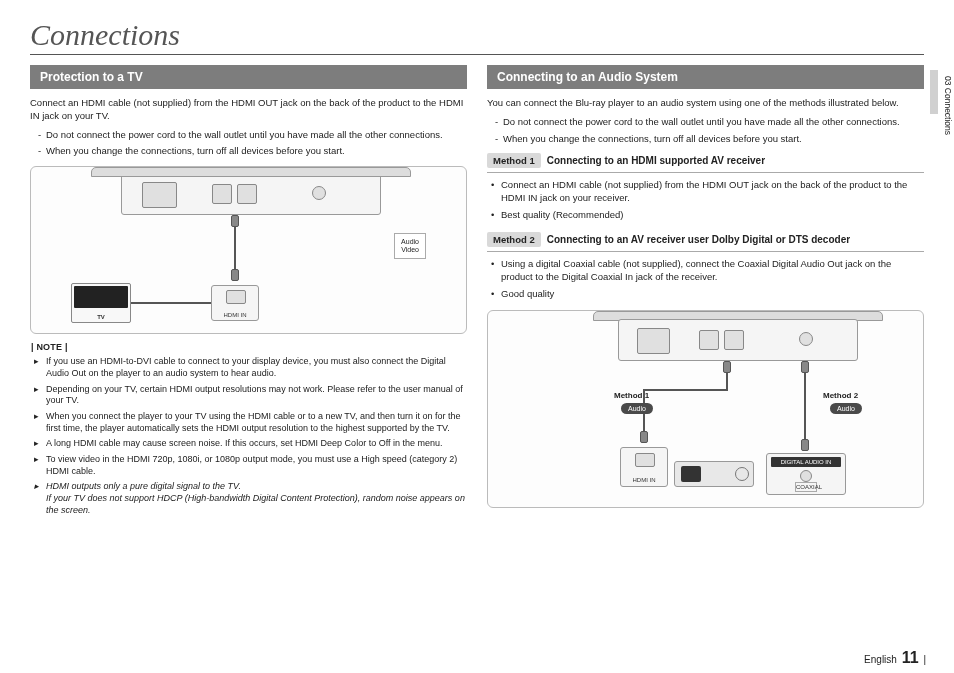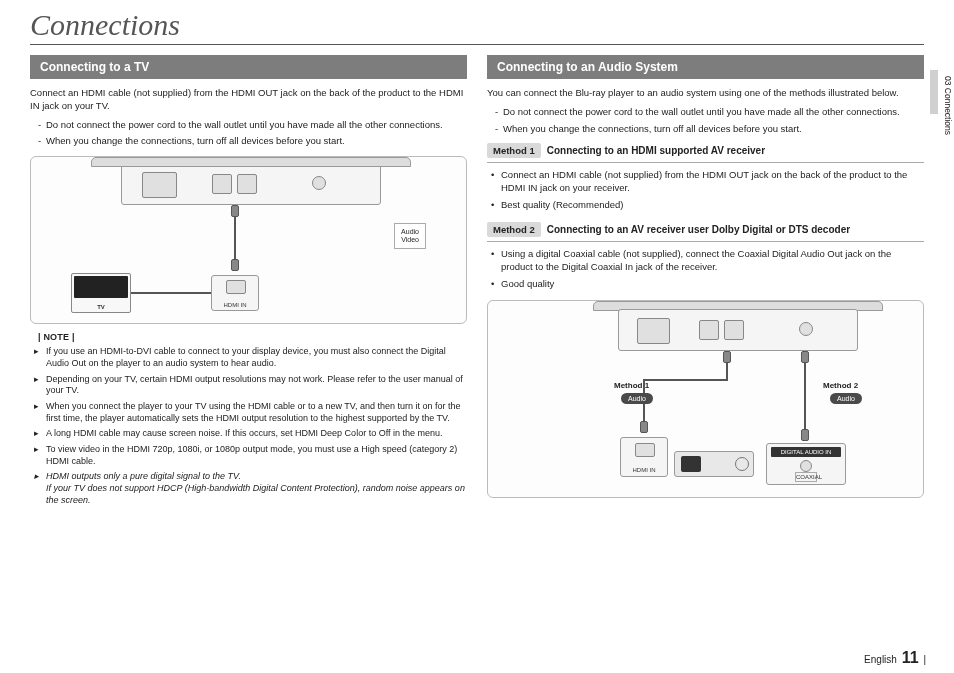--- a/index.html
+++ b/index.html
@@ -7,21 +7,21 @@
     font-family: Arial, Helvetica, sans-serif;
     background: #fff;
     width: 954px;
     height: 673px;
     overflow: hidden;
     color: #222;
     font-size: 10px;
     position: relative;
   }
   .page {
-    padding: 8px 30px 8px 30px;
+    padding: 18px 30px 8px 30px;
   }
   .title {
     font-family: Georgia, 'Times New Roman', serif;
     font-style: italic;
     font-weight: 300;
     font-size: 30px;
     color: #555;
     border-bottom: 1.5px solid #555;
     padding-bottom: 2px;
     margin-bottom: 10px;
@@ -43,21 +43,21 @@
     font-size: 9.5px;
     line-height: 1.35;
     margin-bottom: 6px;
   }
   .dash-list { list-style: none; padding-left: 8px; margin-bottom: 8px; }
   .dash-list li { position: relative; padding-left: 8px; margin-bottom: 4px; line-height: 1.35; font-size: 9.5px;}
   .dash-list li::before { content: "-"; position: absolute; left: 0; }
   .bullet-list { list-style: none; padding-left: 4px; margin-bottom: 10px; }
   .bullet-list li { position: relative; padding-left: 10px; margin-bottom: 4px; line-height: 1.35; font-size: 9.5px;}
   .bullet-list li::before { content: "•"; position: absolute; left: 0; }
-  .note-hdr { font-size: 9px; font-weight: bold; margin: 6px 0 4px 8px; letter-spacing: 0.2px;}
+  .note-hdr { font-size: 9px; font-weight: bold; margin: 6px 0 4px 1px; letter-spacing: 0.2px;}
   .arrow-list { list-style: none; padding-left: 4px; }
   .arrow-list li { position: relative; padding-left: 12px; margin-bottom: 4px; line-height: 1.3; font-size: 9px;}
   .arrow-list li::before { content: "▸"; position: absolute; left: 0; top: 0; font-size: 9px;}
   .method-row {
     border-bottom: 1px solid #aaa;
     padding-bottom: 4px;
     margin-bottom: 6px;
     margin-top: 6px;
     display: flex;
     align-items: center;
@@ -168,21 +168,21 @@
 </style>
 </head>
 <body>
 
 <div class="page">
   <div class="title">Connections</div>
 
   <div class="columns">
 
     <div class="col">
-      <div class="section-hdr">Connecting to a TV</div>
+      <div class="section-hdr">Protection to a TV</div>
       <p class="intro">Connect an HDMI cable (not supplied) from the HDMI OUT jack on the back of the product to the HDMI IN jack on your TV.</p>
       <ul class="dash-list">
         <li>Do not connect the power cord to the wall outlet until you have made all the other connections.</li>
         <li>When you change the connections, turn off all devices before you start.</li>
       </ul>
 
       <div class="diagram">
 
         <div class="dev-panel" style="left:90px; top:6px; width:260px; height:42px;">
           <div class="port" style="position:absolute; left:20px; top:8px; width:35px; height:26px;"></div>

